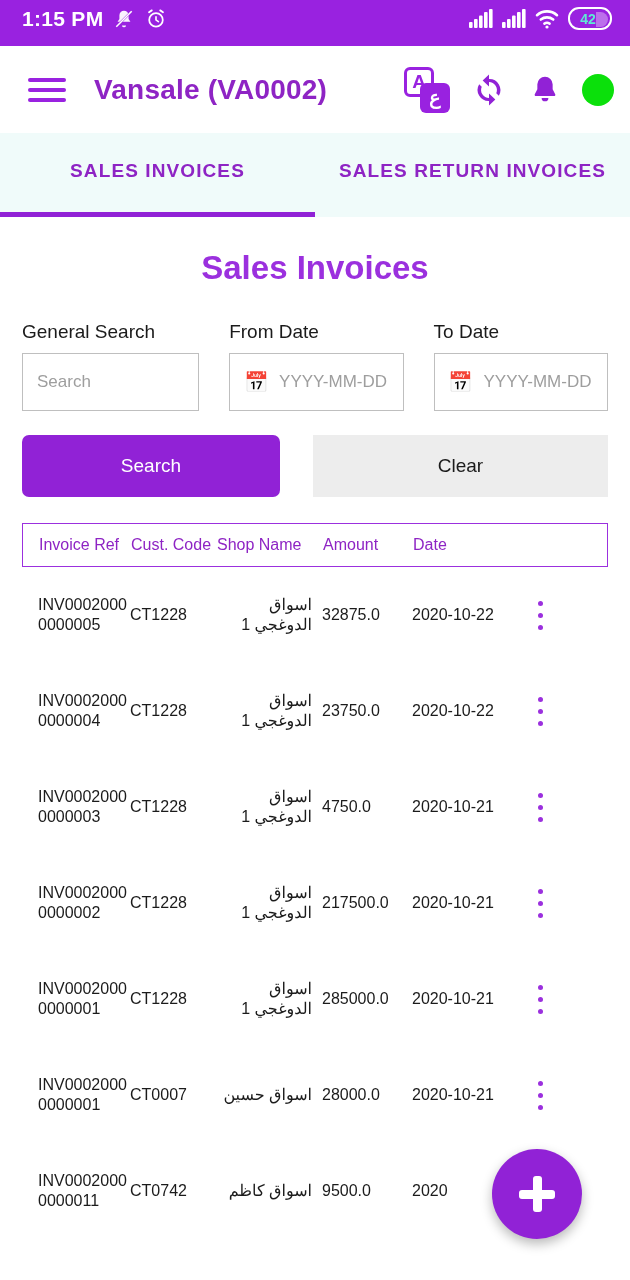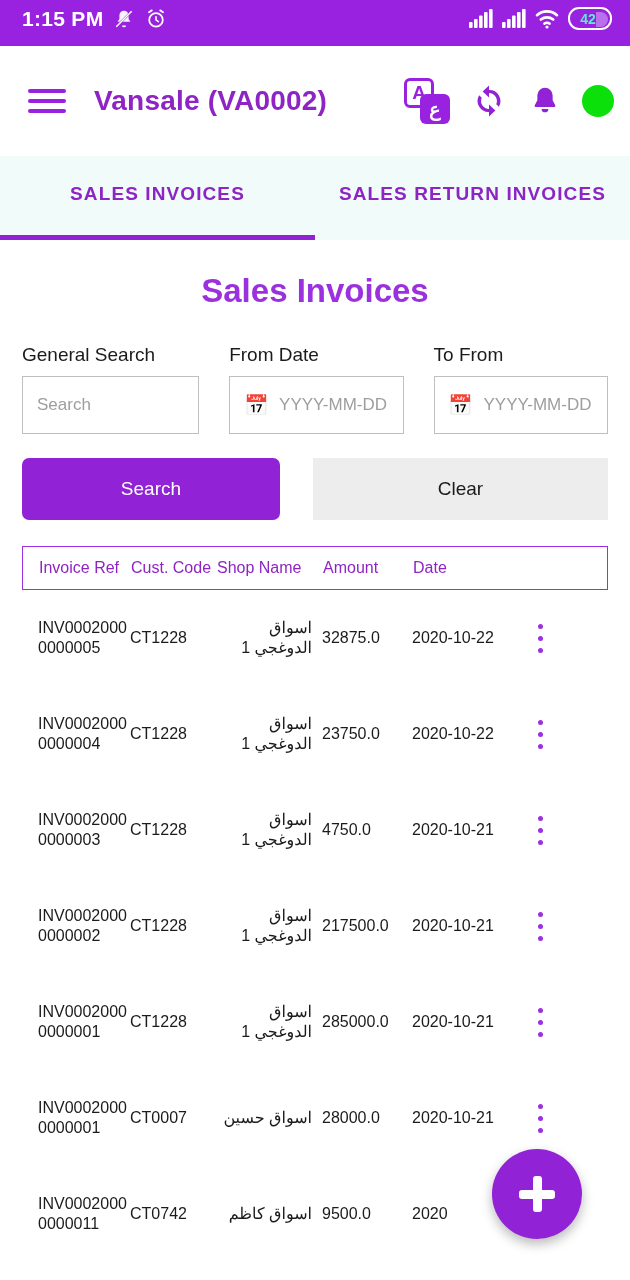--- a/index.html
+++ b/index.html
@@ -52,21 +52,21 @@
     position: relative;
     z-index: 2;
     font-size: 14px;
     font-weight: bold;
     color: #5eead4;
     margin-right: 4px;
   }
 
   
   .appbar {
-    height: 110px;
+    height: 87px;
     background: #ffffff;
     display: flex;
     align-items: center;
     padding: 0 16px 0 28px;
   }
   .hamburger { width: 38px; display:flex; flex-direction: column; gap: 6px; cursor: pointer; }
   .hamburger span { display:block; height: 4px; background: #9922E0; border-radius: 2px; }
   .app-title {
     margin-left: 28px;
     font-size: 28px;
@@ -332,21 +332,21 @@
         </div>
       </div>
       <div class="field f-from">
         <div class="field-label">From Date</div>
         <div class="input-box">
           <span class="cal-ico">📅</span>
           <span class="input-ph">YYYY-MM-DD</span>
         </div>
       </div>
       <div class="field f-to">
-        <div class="field-label">To From</div>
+        <div class="field-label">To Date</div>
         <div class="input-box">
           <span class="cal-ico">📅</span>
           <span class="input-ph">YYYY-MM-DD</span>
         </div>
       </div>
     </div>
 
     <div class="btn-row">
       <div class="btn btn-search">Search</div>
       <div class="btn btn-clear">Clear</div>

